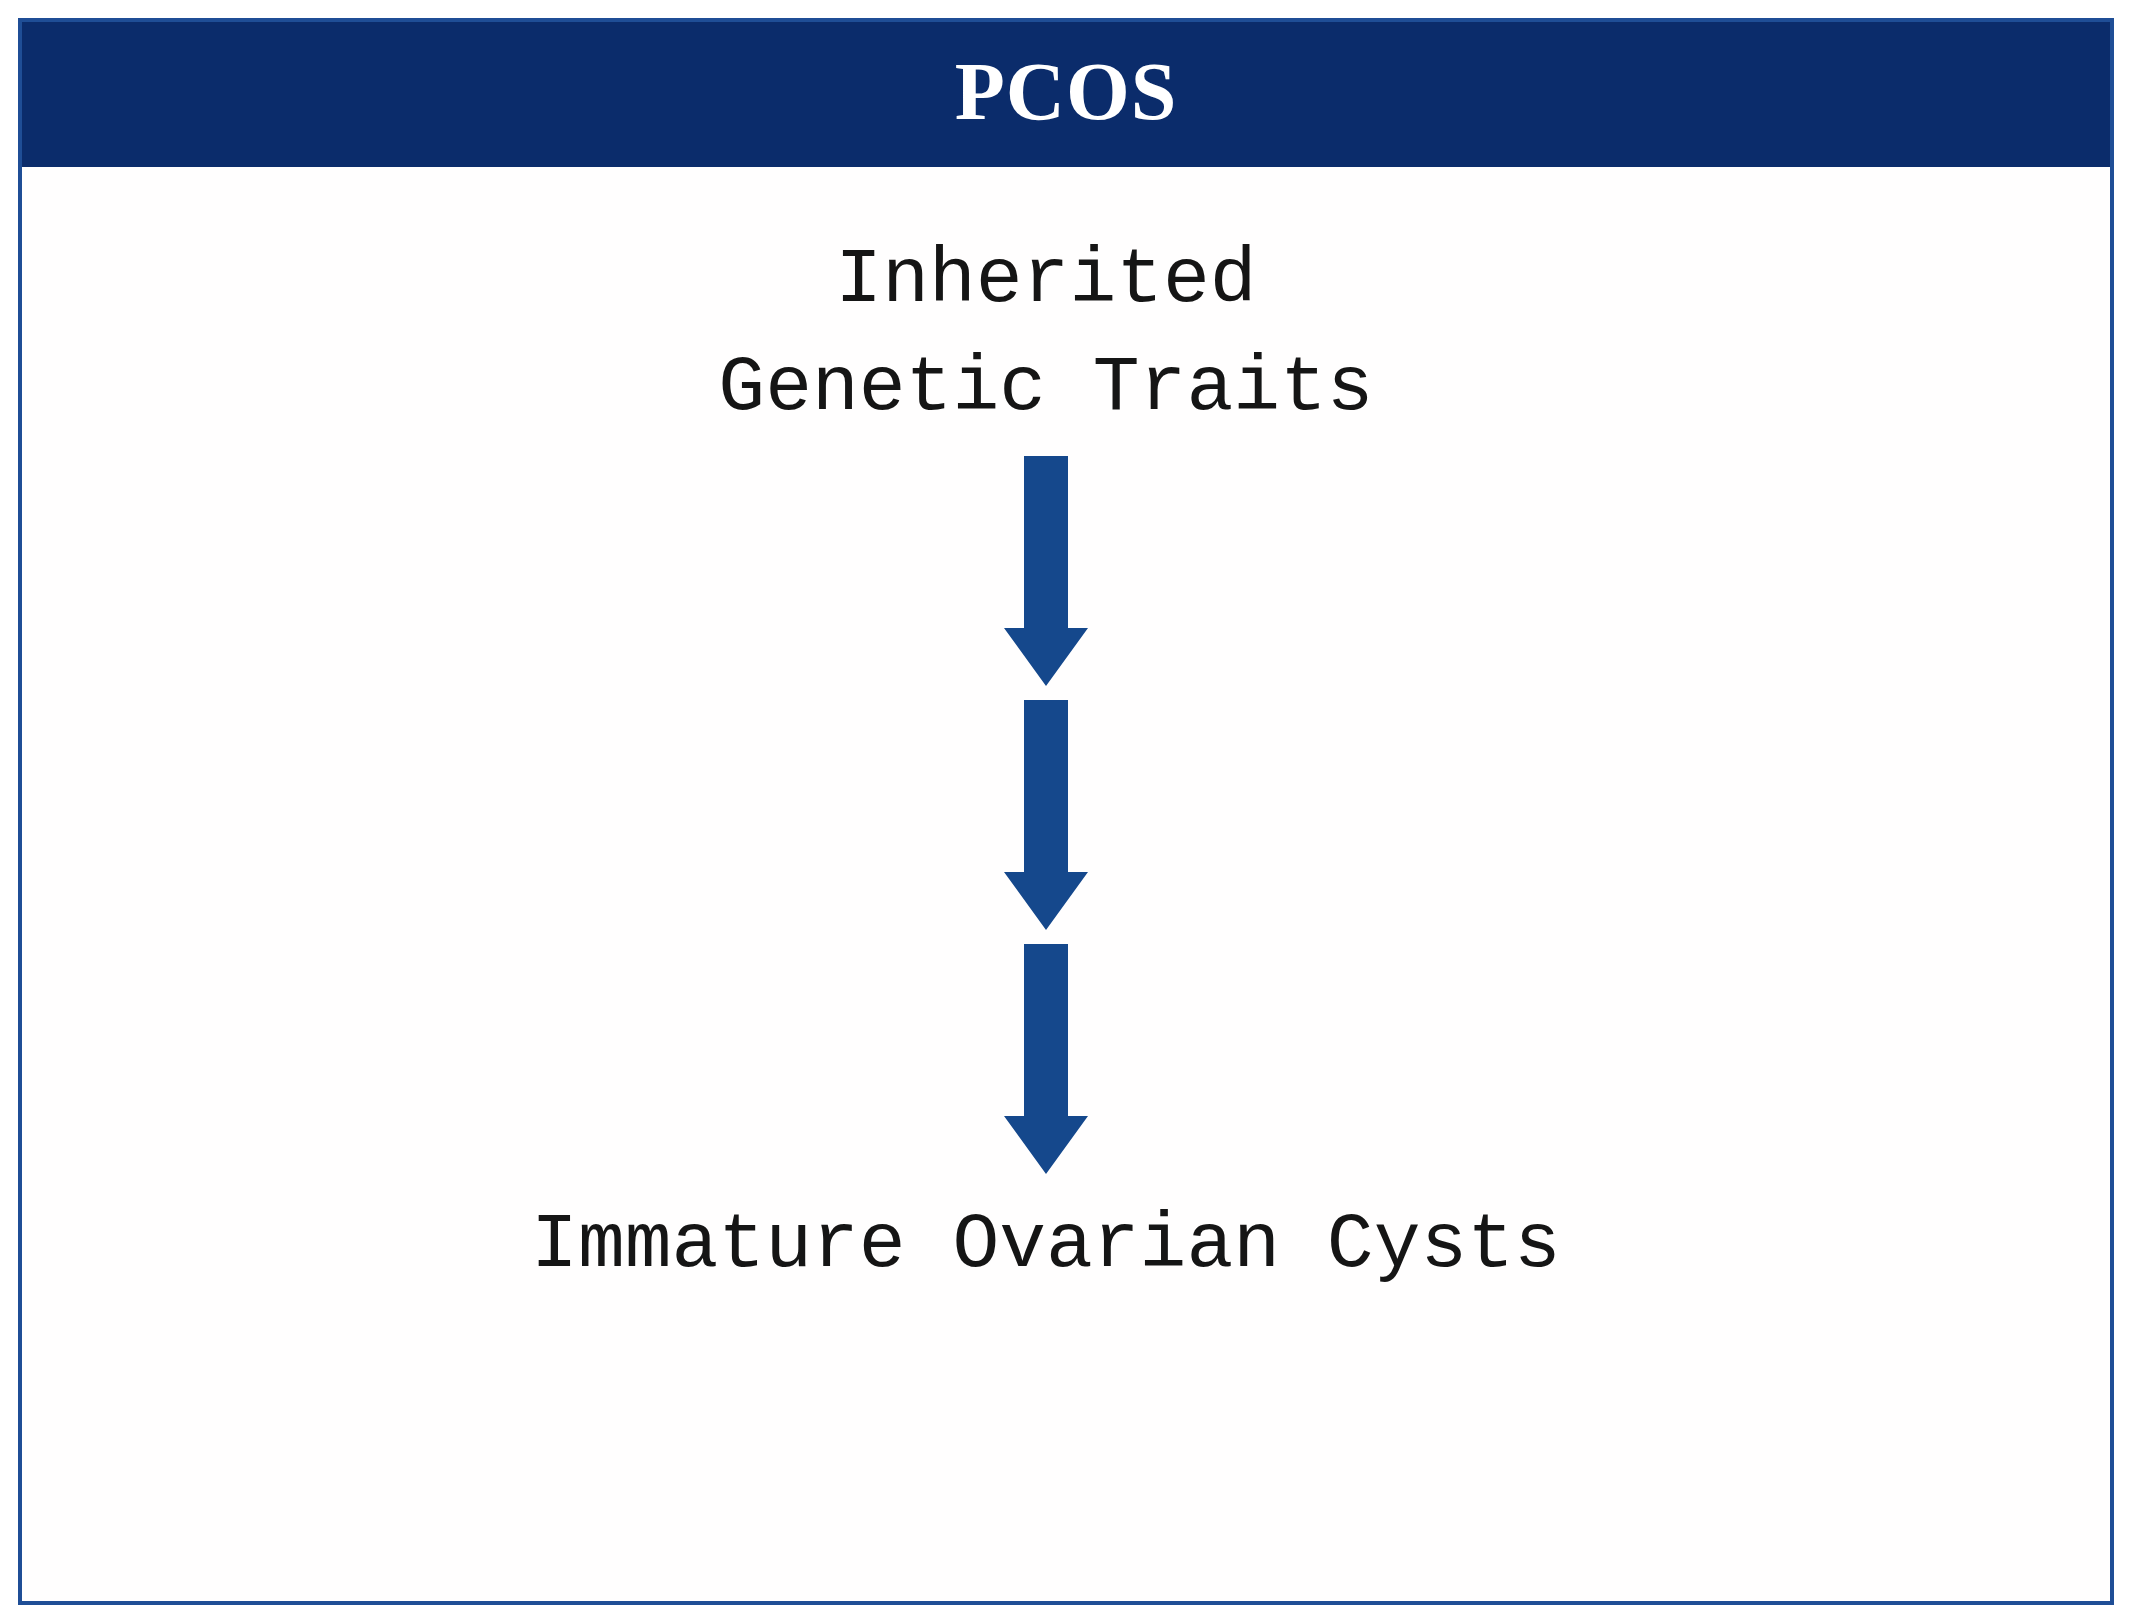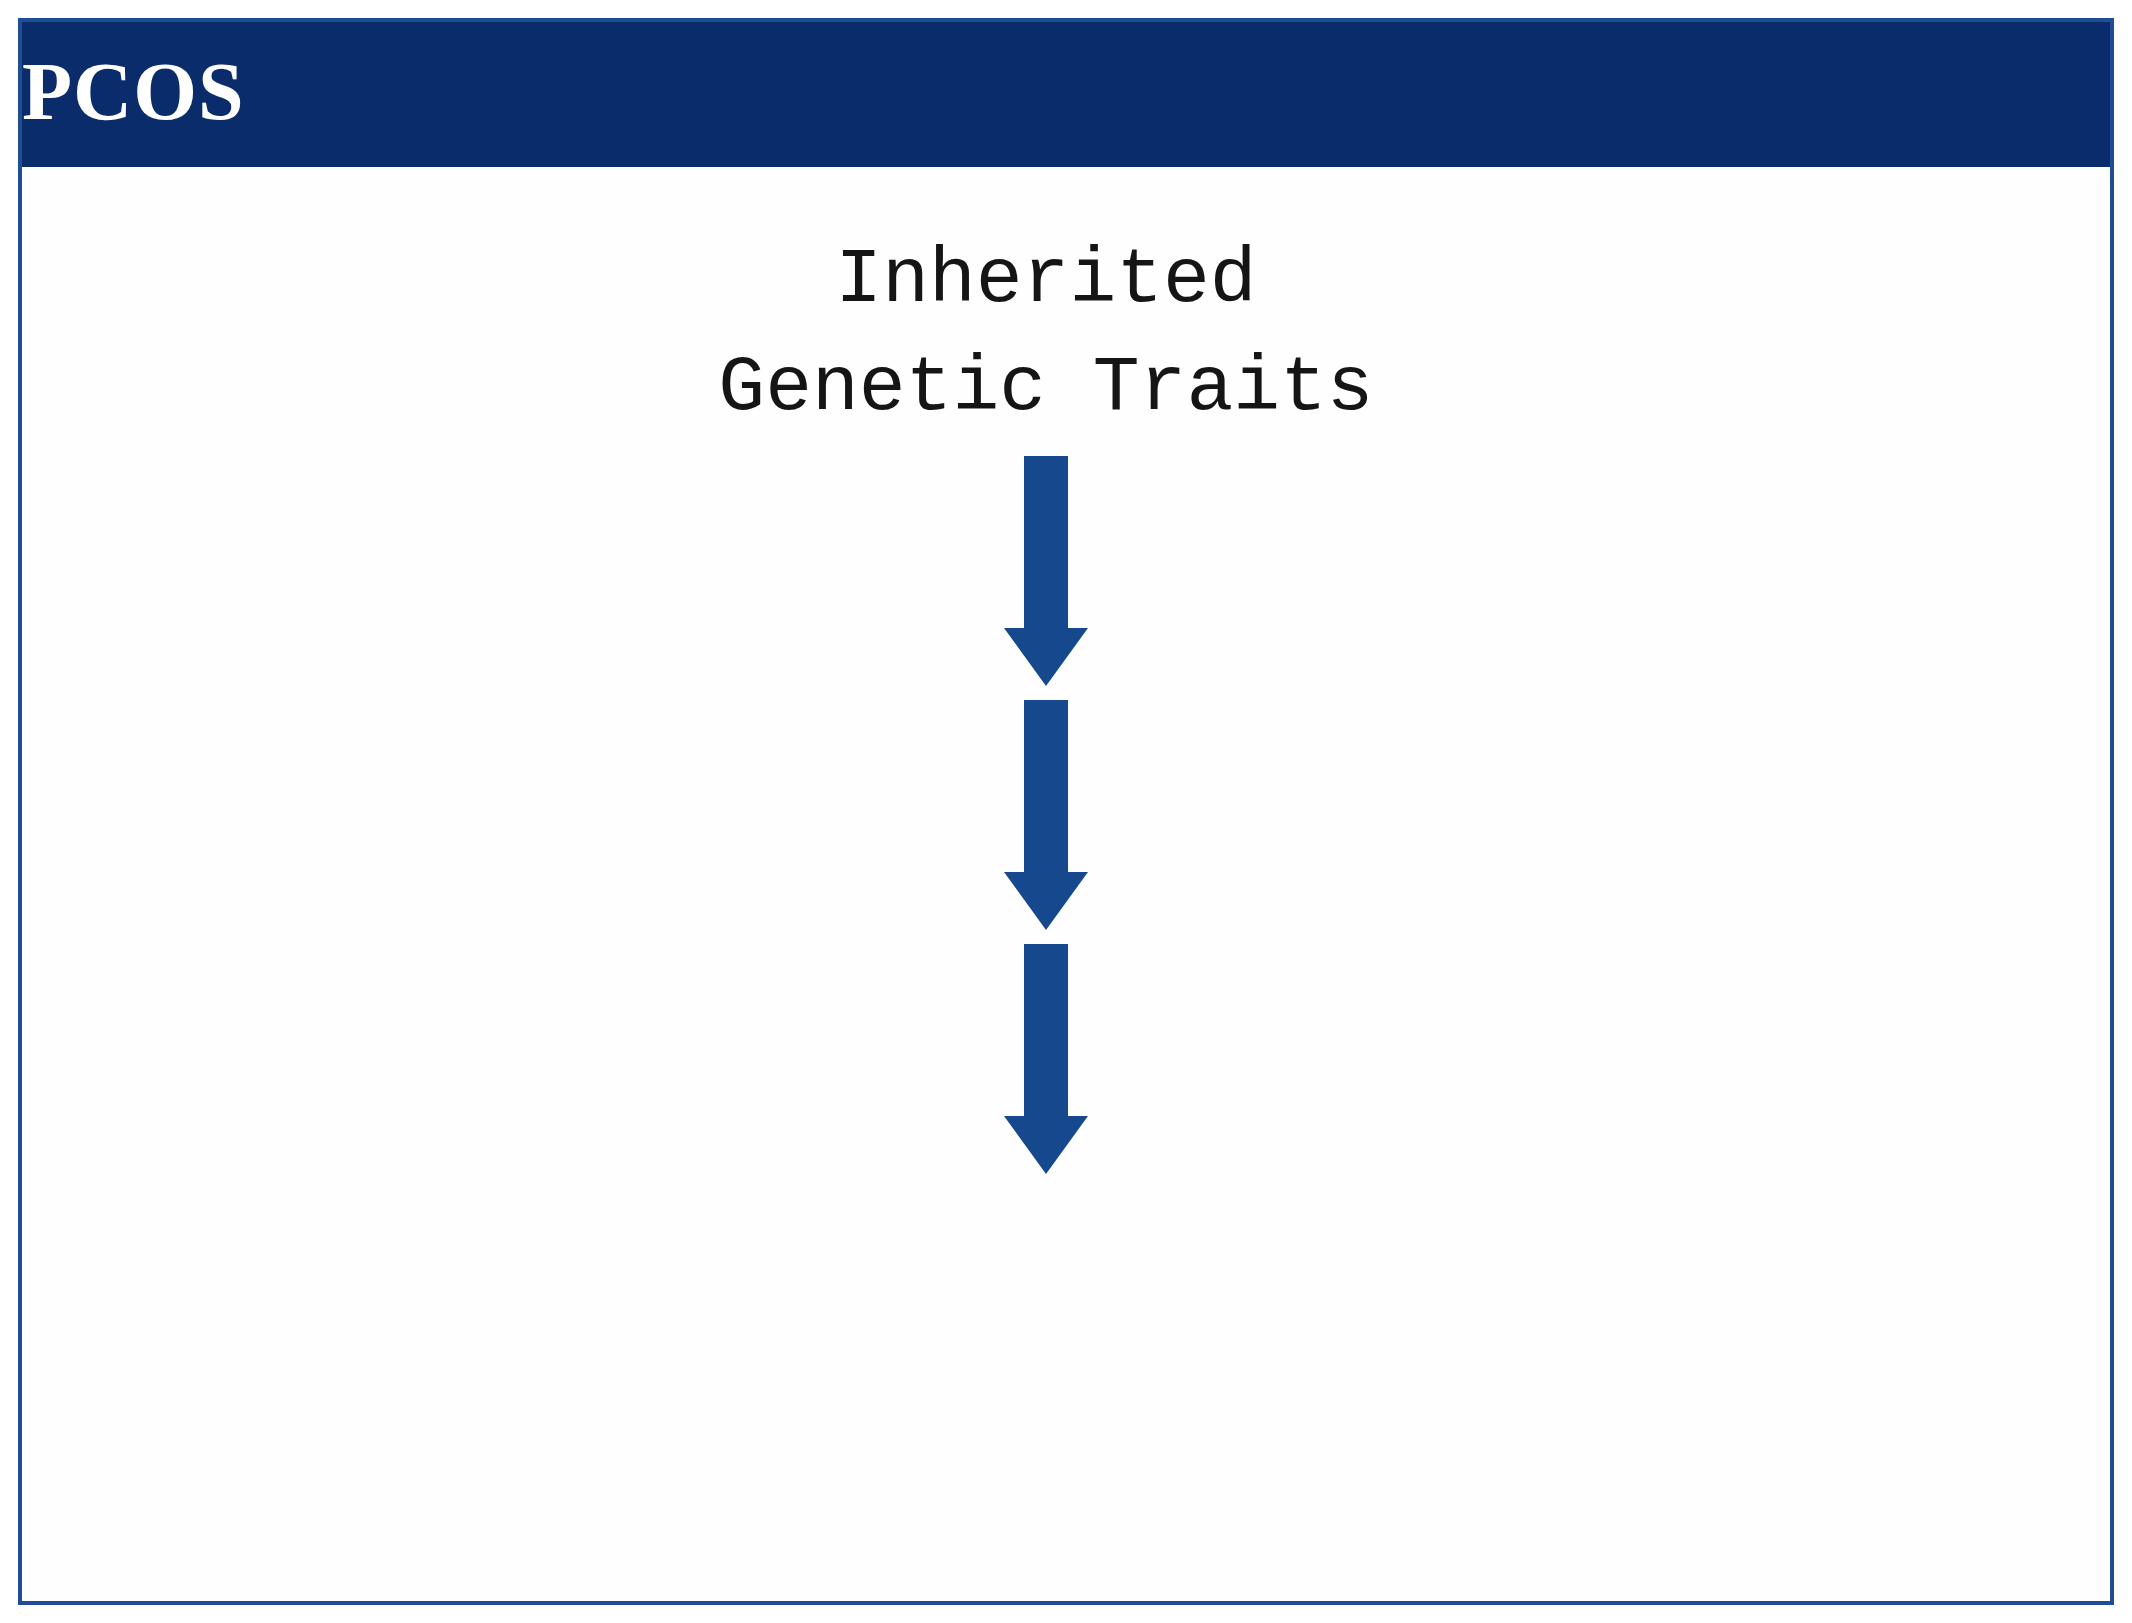--- a/index.html
+++ b/index.html
@@ -33,20 +33,21 @@
     background: #fffefe;
     display: flex;
     flex-direction: column;
   }
   .header {
     width: 100%;
     height: 145px;
     background: var(--header-bg);
     display: flex;
     align-items: center;
+    justify-content: center;
     flex: 0 0 auto;
   }
   .header .title {
     color: var(--title-text);
     font-size: 82px;
     font-weight: bold;
     letter-spacing: 1px;
     line-height: 1;
     padding-bottom: 6px;
   }
@@ -96,16 +97,17 @@
 
       <svg class="arrow" viewBox="0 0 84 230" aria-hidden="true">
         <polygon points="20,0 64,0 64,172 84,172 42,230 0,172 20,172" fill="var(--arrow)"></polygon>
       </svg>
 
 
       <svg class="arrow" viewBox="0 0 84 230" aria-hidden="true">
         <polygon points="20,0 64,0 64,172 84,172 42,230 0,172 20,172" fill="var(--arrow)"></polygon>
       </svg>
 
+      <div class="step step-3">Immature Ovarian Cysts</div>
 
     </div>
   </div>
 </div>
 
 </body></html>

